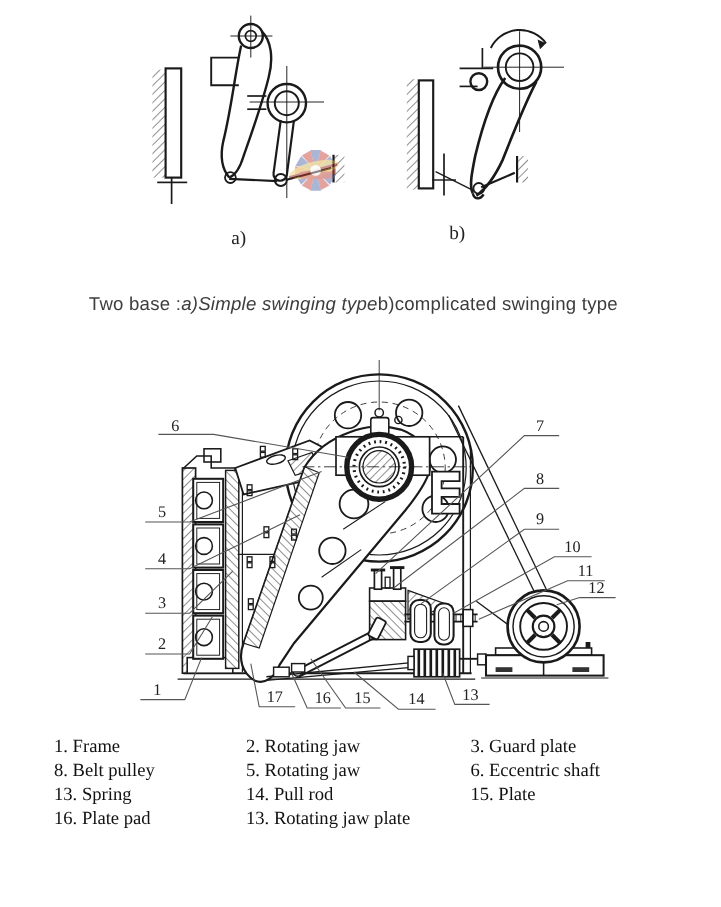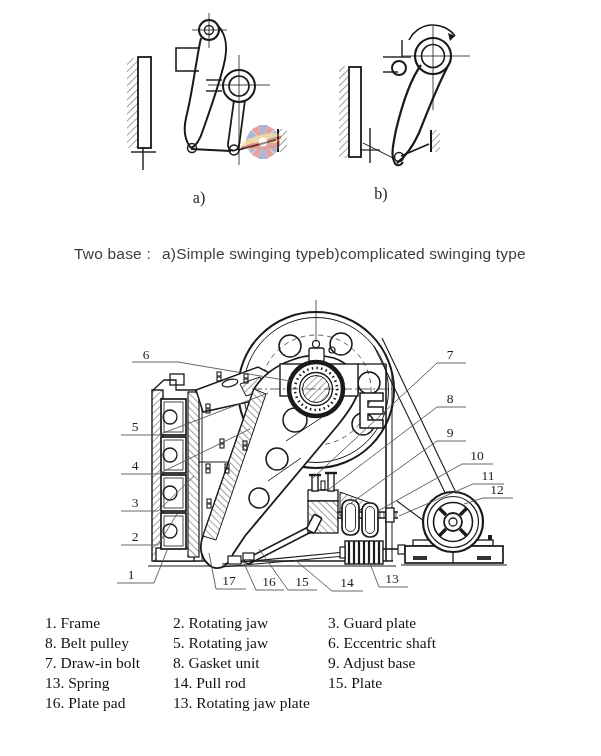--- a/index.html
+++ b/index.html
@@ -1,26 +1,26 @@
 <!DOCTYPE html>
 <html><head>
 <meta charset="utf-8">
 <style>
   html,body{margin:0;padding:0;background:#fff;}
   .page{position:relative;width:601px;height:756px;background:#ffffff;overflow:hidden;
         font-family:"Liberation Sans",sans-serif;}
   .page svg{position:absolute;left:0;top:0;}
   .caption{position:absolute;top:245px;left:74px;font-size:15.5px;color:#3d3d3d;
            letter-spacing:.2px;white-space:nowrap;}
-  .caption .cap-a{margin-left:11px;}
+  .caption .cap-a{font-style:italic;}
   .caption .cap-b{}
   .parts{position:absolute;top:613px;left:45px;width:530px;
          font-family:"Liberation Serif","DejaVu Serif",serif;
          font-size:15.5px;color:#111;}
-  .parts-row{display:grid;grid-template-columns:128px 155px auto;line-height:20px;}
+  .parts-row{display:grid;grid-template-columns:128px 155px auto;line-height:20px;gap:32px;}
   .num{font-family:"Liberation Serif","DejaVu Serif",serif;font-size:13.5px;fill:#222;}
   .ln{stroke:#1a1a1a;fill:none;}
   .ld{stroke:#555;stroke-width:.9;fill:none;}
 </style>
 </head>
 <body>
 
 <div class="page">
 
 <svg width="601" height="756" viewBox="0 0 601 756">
@@ -377,25 +377,20 @@
     <span>1. Frame</span>
     <span>2. Rotating jaw</span>
     <span>3. Guard plate</span>
   </div>
   <div class="parts-row">
     <span>8. Belt pulley</span>
     <span>5. Rotating jaw</span>
     <span>6. Eccentric shaft</span>
   </div>
   <div class="parts-row">
-    <span>7. Draw-in bolt</span>
-    <span>8. Gasket unit</span>
-    <span>9. Adjust base</span>
-  </div>
-  <div class="parts-row">
     <span>13. Spring</span>
     <span>14. Pull rod</span>
     <span>15. Plate</span>
   </div>
   <div class="parts-row">
     <span>16. Plate pad</span>
     <span>13. Rotating jaw plate</span>
     <span></span>
   </div>
 </div>

